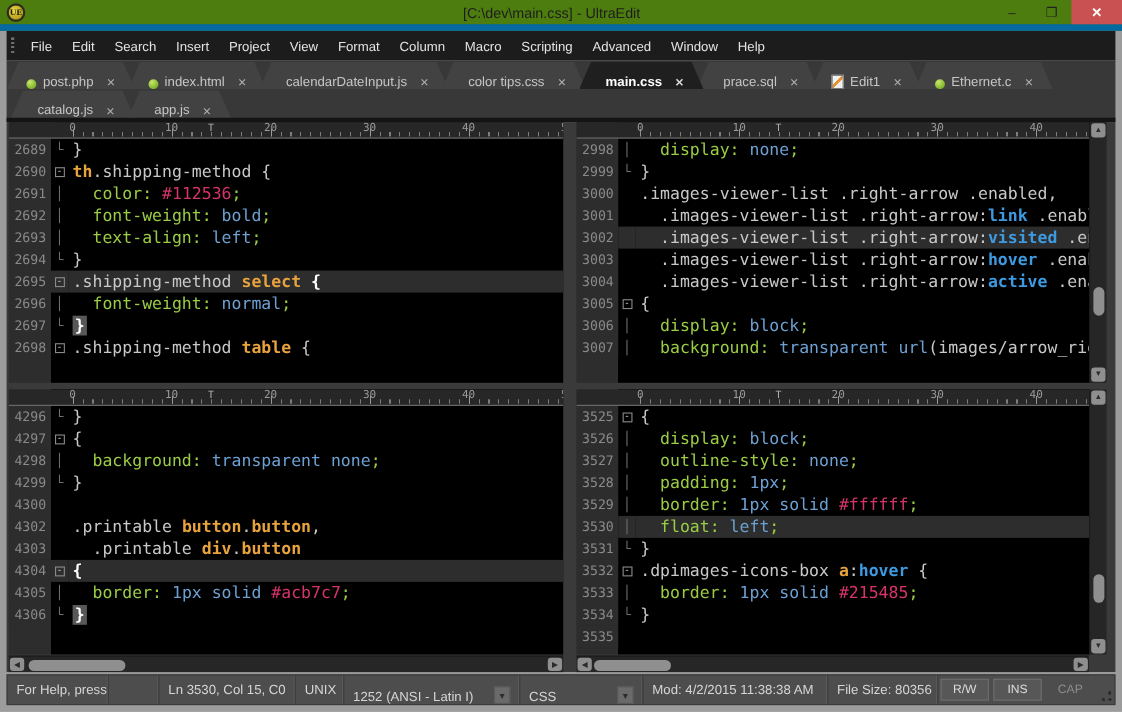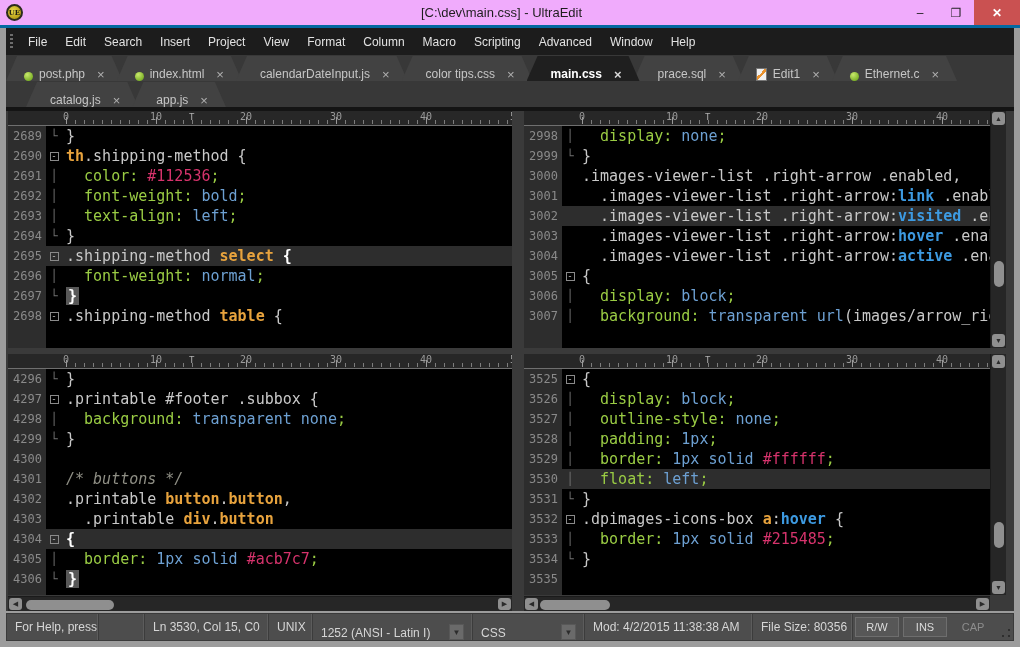--- a/index.html
+++ b/index.html
@@ -1,39 +1,39 @@
 <!DOCTYPE html>
 <html><head>
 <meta charset="utf-8">
 <style>
   * { margin:0; padding:0; box-sizing:border-box; }
   html,body { width:1020px; height:647px; overflow:hidden; font-family:"Liberation Sans", sans-serif; }
   .window { width:1020px; height:647px; background:#9c9c9c; display:flex; flex-direction:column; }
 
   
-  .titlebar { height:28px; background:#f0abfc; display:flex; align-items:center; position:relative; border-bottom:3px solid #0369a1; }
+  .titlebar { height:28px; background:#4d7c0f; display:flex; align-items:center; position:relative; border-bottom:6px solid #0369a1; }
   .app-icon { width:17px; height:17px; border-radius:50%; margin-left:6px;
     background:radial-gradient(circle at 40% 35%, #e8d84a, #b89f17 70%, #8a7510);
     border:2px solid #2c2c1f; color:#1d1d12; font-size:7px; font-weight:bold;
     display:flex; align-items:center; justify-content:center; font-family:"DejaVu Serif", serif; }
   .title-text { position:absolute; left:0; right:17px; text-align:center; font-size:13px; color:#1d1d1d; }
   .win-btns { margin-left:auto; display:flex; height:100%; align-items:stretch; z-index:2; }
   .wb { width:36px; display:flex; align-items:center; justify-content:center; color:#222; font-size:12px; }
   .wb-close { width:46px; background:#ca5151; color:#fff; font-weight:bold; }
 
   
   .menubar { height:27px; background:#1c1c1c; margin:0 6px; display:flex; align-items:center; }
   .menu-grip { width:3px; height:16px; margin:0 6px 0 4px;
     background:repeating-linear-gradient(180deg,#6d6d6d 0 2px,transparent 2px 4px); }
   .menu-item { color:#e2e2e2; font-size:12px; padding:0 9px; height:100%; display:flex; align-items:center; cursor:default; }
 
   
   .tabbar { background:#383838; margin:0 6px; border-bottom:4px solid #141414; }
   .tabrow { height:26px; display:flex; align-items:flex-end; }
-  .tabrow2 { padding-left:20px; }
+  .tabrow2 { padding-left:4px; }
   .tab { height:25px; display:flex; align-items:flex-end; padding:0 16px 0 18px; margin-right:-6px;
     background:#424242; clip-path:polygon(11px 0, calc(100% - 11px) 0, 100% 100%, 0 100%);
     color:#c6c6c6; font-size:12px; position:relative; }
   .tab.active { background:#1f1f1f; color:#ffffff; font-weight:bold; z-index:1; }
   .tab-label { margin:0 10px 0 6px; white-space:nowrap; }
   .tab-close { color:#b0b0b0; font-size:13px; line-height:1; padding:0 2px; }
   .tab.active .tab-close { color:#d8d8d8; }
   .mod-dot { width:9px; height:9px; border-radius:50%;
     background:radial-gradient(circle at 35% 30%, #c9e96c, #7fb32a 70%, #5d8a1b); }
   .doc-icon { width:11px; height:13px; background:
@@ -340,41 +340,36 @@
         <div class="line">
           <span class="lnum">4296</span>
           <span class="fold">└</span>
           <span class="codearea"><span class="bra">}</span></span>
         </div>
         <div class="line">
           <span class="lnum">4297</span>
           <span class="fold">
             <span class="foldbox">-</span>
           </span>
-          <span class="codearea"><span class="sel">.printable #footer .subbox </span><span class="bra">{</span></span>
+          <span class="codearea"><span class="bra">{</span></span>
         </div>
         <div class="line">
           <span class="lnum">4298</span>
           <span class="fold">│</span>
           <span class="codearea"><span class="prp">  background</span><span class="pun">: </span><span class="val">transparent</span><span class="sel"> </span><span class="val">none</span><span class="pun">;</span></span>
         </div>
         <div class="line">
           <span class="lnum">4299</span>
           <span class="fold">└</span>
           <span class="codearea"><span class="bra">}</span></span>
         </div>
         <div class="line">
           <span class="lnum">4300</span>
           <span class="fold"></span>
           <span class="codearea"></span>
-        </div>
-        <div class="line">
-          <span class="lnum">4301</span>
-          <span class="fold"></span>
-          <span class="codearea"><span class="com">/* buttons */</span></span>
         </div>
         <div class="line">
           <span class="lnum">4302</span>
           <span class="fold"></span>
           <span class="codearea"><span class="sel">.printable </span><span class="tag">button</span><span class="sel">.</span><span class="tag">button</span><span class="sel">,</span></span>
         </div>
         <div class="line">
           <span class="lnum">4303</span>
           <span class="fold"></span>
           <span class="codearea"><span class="sel">  .printable </span><span class="tag">div</span><span class="sel">.</span><span class="tag">button</span></span>

